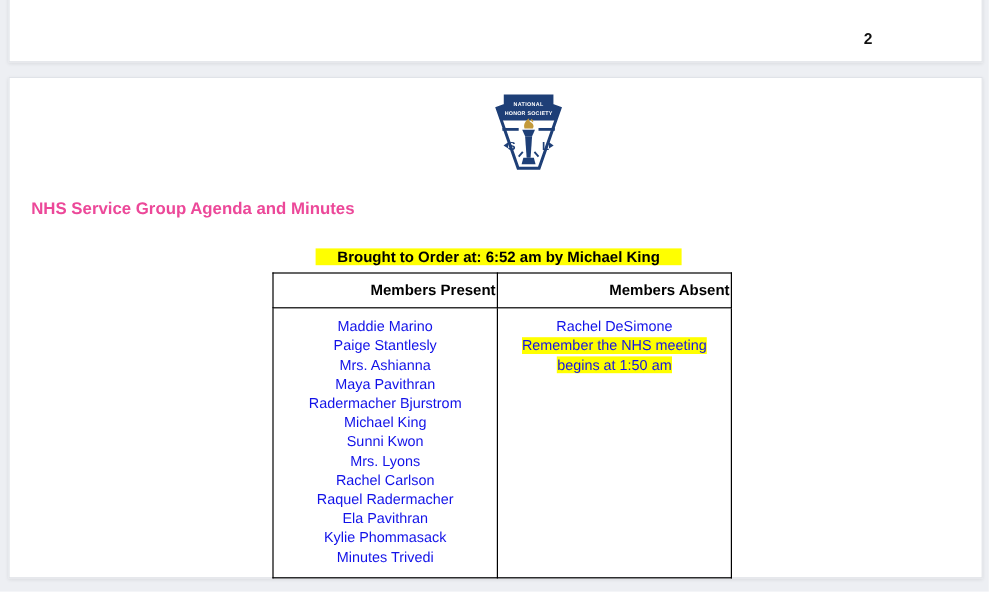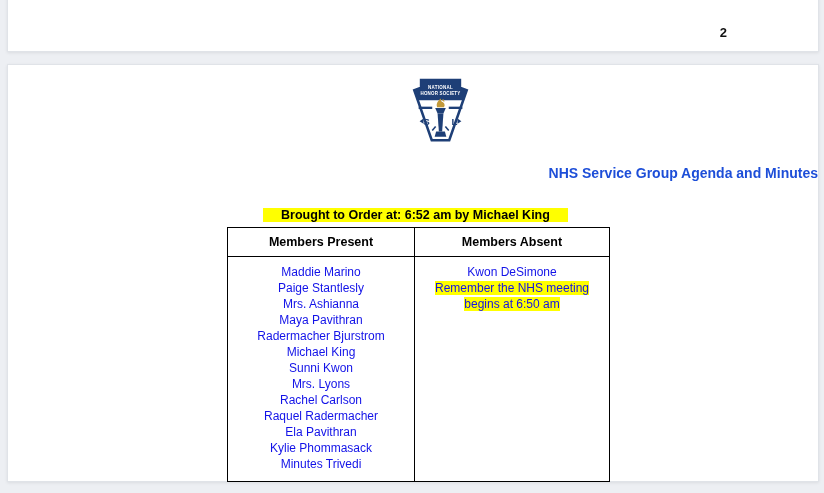--- a/index.html
+++ b/index.html
@@ -23,40 +23,40 @@
 
   .page-number {
     position: absolute; right: 91px; bottom: 11px;
     font-size: 13px; font-weight: bold; color: #111;
   }
 
   .logo-wrap { padding-top: 13px; text-align: center; height: 68px; }
   .logo-wrap svg { position: relative; left: 27px; display: inline-block; }
 
   .doc-title {
-    margin: 20px 0 0 0; 
-    text-align: right;
-    font-size: 14px; line-height: 14px; font-weight: bold; color: #1d4ed8;
+    margin: 20px 0 0 0; padding-left: 18px;
+    text-align: left;
+    font-size: 14px; line-height: 14px; font-weight: bold; color: #ec4899;
   }
 
   .order-line { margin-top: 25px; padding-left: 5px; text-align: center; }
   .hl {
     background: #ffff00;
     font-weight: bold; font-size: 12.5px; line-height: 15px; color: #000;
     padding: 0 18px;
   }
 
   table.members-table {
     margin: 4px 0 0 219px;
     border-collapse: collapse;
     width: 378px; table-layout: fixed;
   }
   table.members-table th, table.members-table td { border: 1px solid #000; }
   table.members-table th {
-    height: 26px; text-align: center; vertical-align: middle;
+    height: 26px; text-align: right; vertical-align: middle;
     font-size: 12.5px; font-weight: bold; color: #000;
   }
   th.col-present { width: 184px; }
   th.col-absent  { width: 192px; }
   table.members-table td {
     vertical-align: top; text-align: center;
     padding: 7px 6px 9px 6px;
     font-size: 12px; line-height: 16px;
     color: #1212e8;
     height: 208px;
@@ -133,22 +133,22 @@
                 <div>Mrs. Lyons</div>
                 <div>Rachel Carlson</div>
                 <div>Raquel Radermacher</div>
                 <div>Ela Pavithran</div>
                 <div>Kylie Phommasack</div>
                 <div>Minutes Trivedi</div>
               </div>
           </td>
           <td>
             <div>
-                <div>Kwon DeSimone</div>
+                <div>Rachel DeSimone</div>
               </div>
-            <span class="note">Remember the NHS meeting begins at 6:50 am</span>
+            <span class="note">Remember the NHS meeting begins at 1:50 am</span>
           </td>
         </tr>
       </tbody>
     </table>
 
   </section>
 </div>
 
 </body></html>

